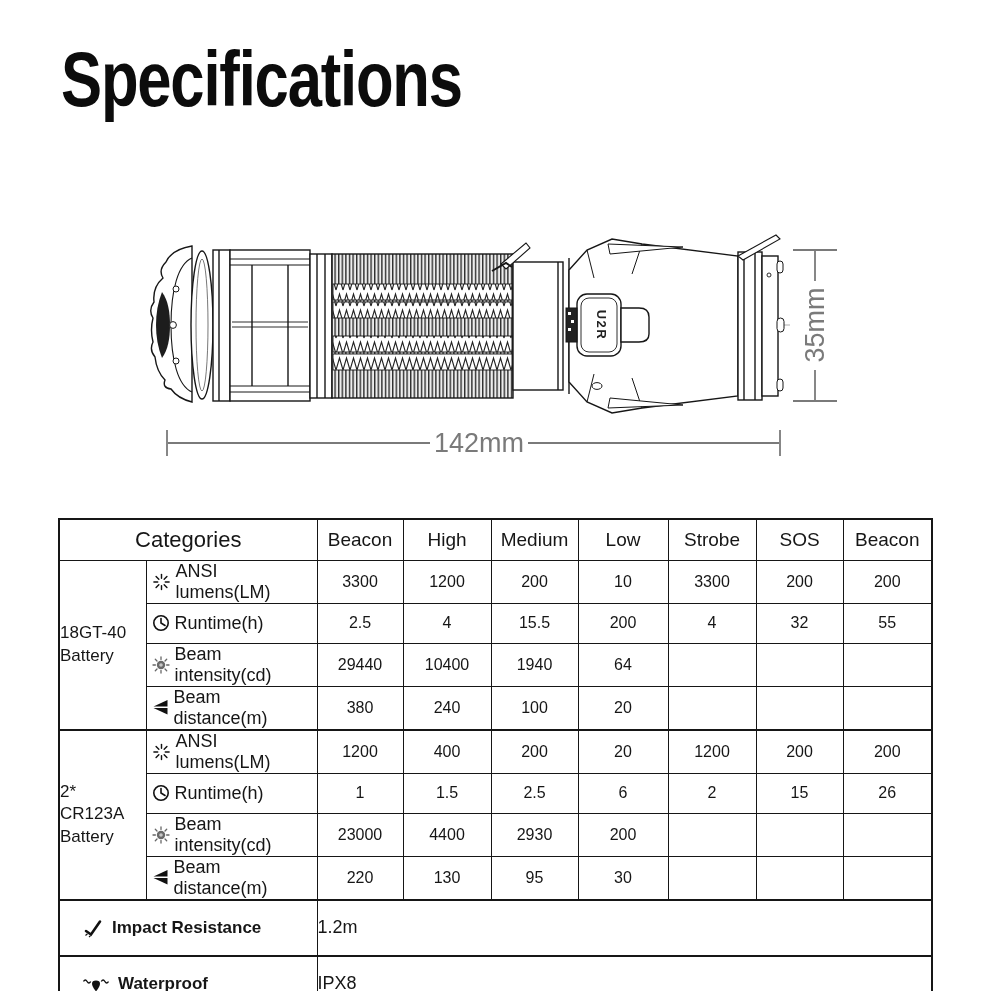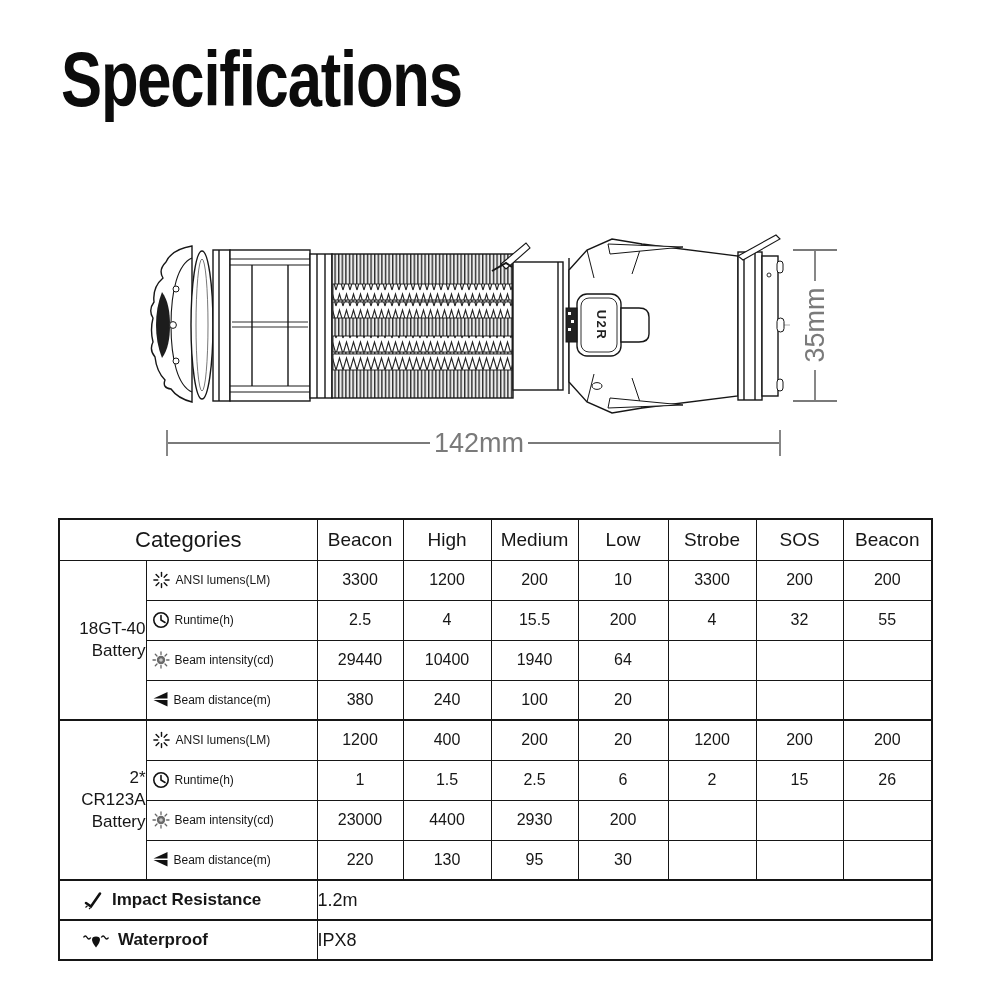--- a/index.html
+++ b/index.html
@@ -15,28 +15,28 @@
   .diagram { position:absolute; left:140px; top:228px; width:740px; height:252px; }
 
   table.spec { position:absolute; left:58px; top:518px; width:873px;
     border-collapse:collapse; table-layout:fixed;padding-left:48px; }
   table.spec { border:2.5px solid #161616; }
   table.spec th, table.spec td { border:1.5px solid #161616; padding:0; background:#fff; }
   thead tr { height:41px; }
   tbody tr { height:40px; }
   thead th { border-bottom-width:2.5px; font-weight:400; font-size:19px; }
   th.cat { font-size:22px; font-weight:400; }
-  td.battery { text-align:right; font-size:17px; line-height:1.3; font-weight:400; }
+  td.battery { text-align:left; font-size:17px; line-height:1.3; font-weight:400; }
   td.battery span { display:block; }
-  td.rowlabel { font-size:12px; }
+  td.rowlabel { font-size:18px; }
   .labwrap { display:flex; align-items:center; gap:5px; padding-left:5px; }
   .labwrap .ic { flex:0 0 auto; display:inline-flex; }
   td.val { text-align:center; font-size:16px; }
   tr.group-start td { border-top-width:2.5px; }
-  tr.footer { height:40px; }
+  tr.footer { height:56px; }
   tr.footer td { border-top-width:2.5px; }
   td.footer-label { font-size:17px; font-weight:700; }
   td.footer-label .labwrap { gap:9px; padding-left:23px; }
   td.footer-val { text-align:left; font-size:18px; }
   td.slash {
     background-image:linear-gradient(to bottom left,
       transparent calc(50% - 1px), #161616 calc(50% - 1px),
       #161616 calc(50% + 1px), transparent calc(50% + 1px));
   }
 </style>

